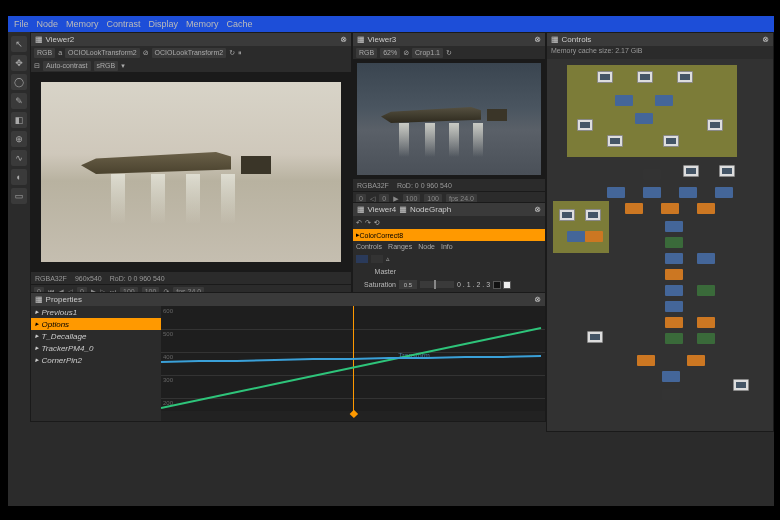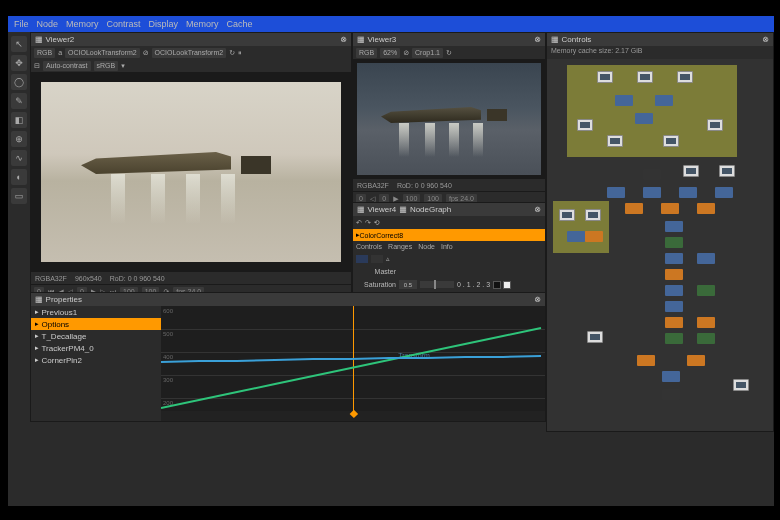--- a/index.html
+++ b/index.html
@@ -68,21 +68,21 @@
 .node.read { background:#ddd; border:1px solid #888; width:16px; height:12px; }
 .node.read::before { content:''; width:10px; height:6px; background:#456; display:block; }
 .node.merge { background:#446699; }
 .node.orange { background:#cc7722; }
 .node.green { background:#3a6a3a; }
 .node.dark { background:#333; }
 
 
 .curveed { left:0; top:260px; width:516px; height:130px; }
 .curve-split { display:flex; height:calc(100% - 13px); }
-.curve-list { width:130px; background:#2b2b2b; font-size:8px; color:#ccc; }
+.curve-list { width:130px; background:#2b2b2b; font-size:8px; color:#ccc;font-style:italic; }
 .curve-list .item { padding:1px 4px; height:12px; display:flex; align-items:center; gap:3px; }
 .curve-list .item.sel { background:#f90; color:#000; }
 .curve-list .item::before { content:'▸'; font-size:7px; }
 .curve-graph { flex:1; background:#1e1e1e; position:relative; }
 .axis-playhead { position:absolute; top:0; bottom:0; width:1px; background:#f90; left:50%; }
 .gridline { position:absolute; background:#333; }
 </style>
 </head>
 <body>
 

